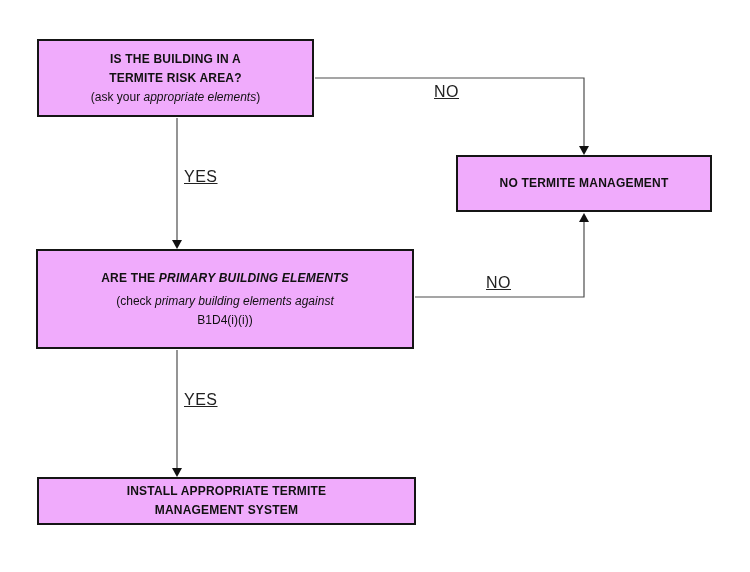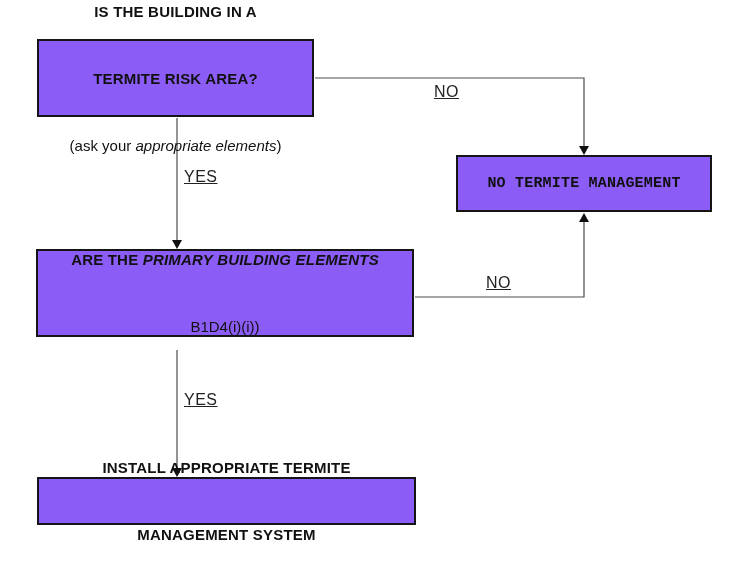--- a/index.html
+++ b/index.html
@@ -4,27 +4,27 @@
 <style>
   html,body{margin:0;padding:0;background:#ffffff;}
   .canvas{
     position:relative;width:750px;height:572px;background:#ffffff;
     font-family:"Liberation Sans",sans-serif;color:#111111;overflow:hidden;
   }
   .connector-layer{position:absolute;left:0;top:0;width:750px;height:572px;}
   .ln{fill:none;stroke:#4d4d4d;stroke-width:1.2px;}
   .ah{fill:#111111;stroke:none;}
   .node{
-    position:absolute;box-sizing:border-box;border:2px solid #151515;background:#8b5cf6;
+    position:absolute;box-sizing:border-box;border:2px solid #151515;background:#f0abfc;
     display:flex;flex-direction:column;justify-content:center;align-items:center;
-    text-align:center;font-size:15px;line-height:19px;gap:48px;
+    text-align:center;font-size:12px;line-height:19px;
   }
   #n-q1{left:37px;top:39px;width:277px;height:78px;}
-  #n-nosys{left:456px;top:155px;width:256px;height:57px;font-family:Liberation Mono, monospace;}
-  #n-q2{left:36px;top:249px;width:378px;height:88px;}
+  #n-nosys{left:456px;top:155px;width:256px;height:57px;}
+  #n-q2{left:36px;top:249px;width:378px;height:100px;}
   #n-install{left:37px;top:477px;width:379px;height:48px;}
   .node .line{white-space:nowrap;}
   .node .line.b{font-weight:bold;letter-spacing:.2px;}
   .node .line.gap{margin-top:4px;}
   .i{font-style:italic;}
   .elabel{position:absolute;font-size:16px;line-height:16px;color:#222222;letter-spacing:.5px;text-decoration:underline;}
   #l-no1{left:434px;top:84px;}
   #l-yes1{left:184px;top:169px;}
   #l-no2{left:486px;top:275px;}
   #l-yes2{left:184px;top:392px;}
@@ -54,20 +54,21 @@
       <div class="line b"><span>TERMITE RISK AREA?</span></div>
       <div class="line"><span>(ask your </span><span class="i">appropriate elements</span><span>)</span></div>
     </div>
 
   <div class="node" id="n-nosys">
       <div class="line b"><span>NO TERMITE MANAGEMENT</span></div>
     </div>
 
   <div class="node" id="n-q2">
       <div class="line b"><span>ARE THE </span><span class="i">PRIMARY BUILDING ELEMENTS</span></div>
+      <div class="line gap"><span>(check </span><span class="i">primary building elements against</span></div>
       <div class="line"><span>B1D4(i)(i))</span></div>
     </div>
 
   <div class="node" id="n-install">
       <div class="line b"><span>INSTALL APPROPRIATE TERMITE</span></div>
       <div class="line b"><span>MANAGEMENT SYSTEM</span></div>
     </div>
 
   <span class="elabel" id="l-no1">NO</span>
 

